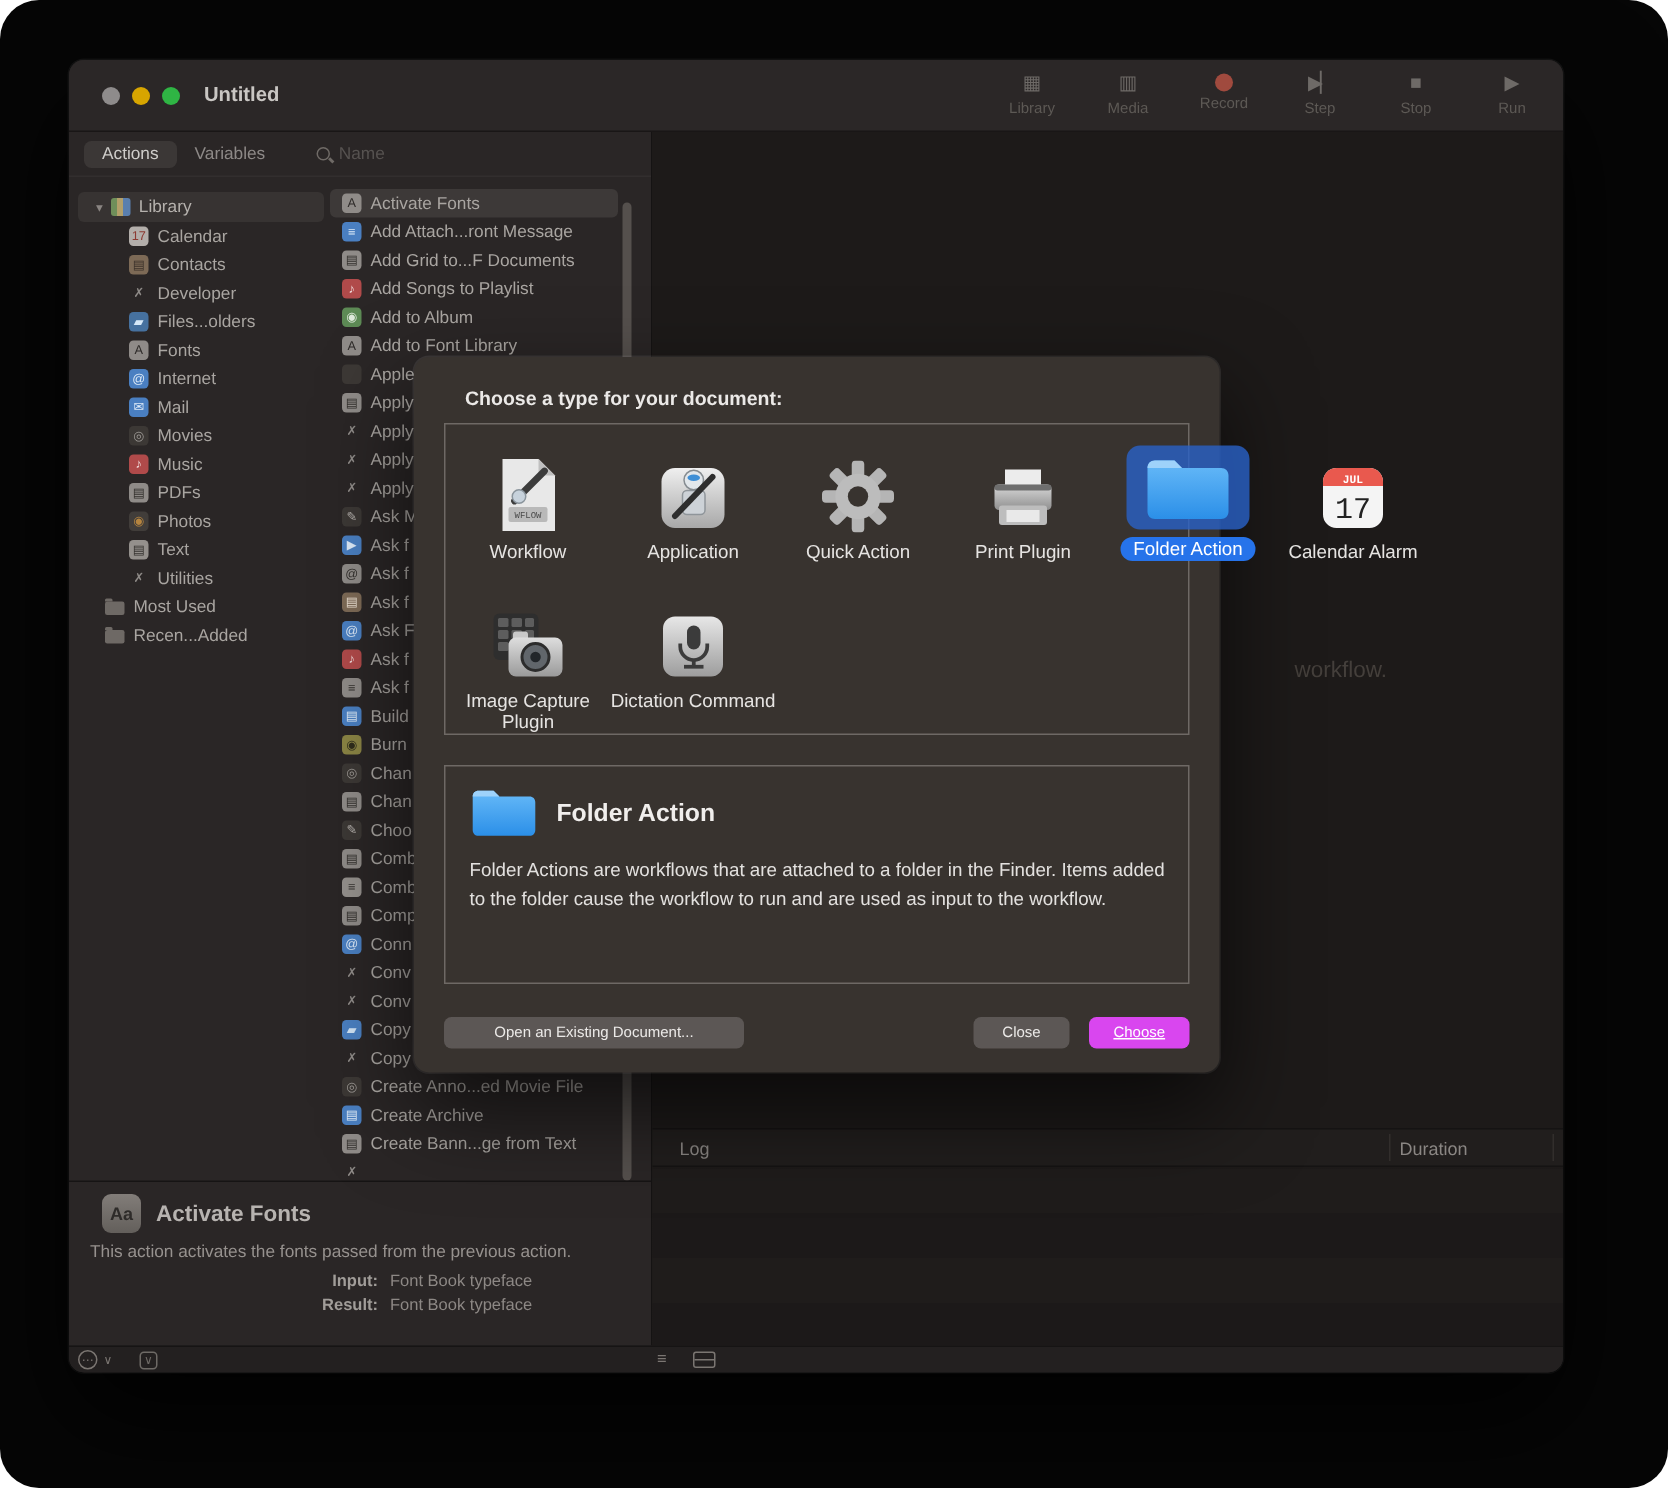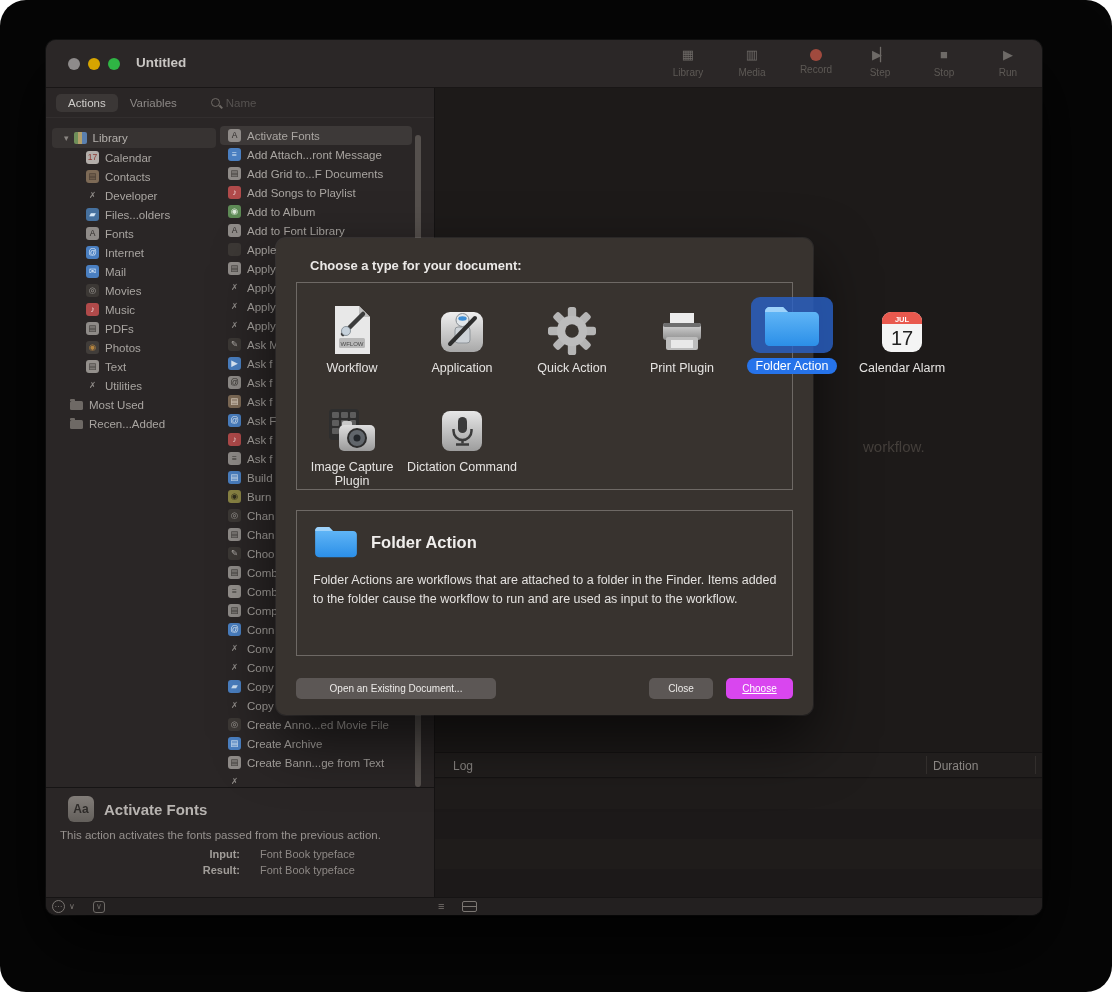--- a/index.html
+++ b/index.html
@@ -66,21 +66,21 @@
   .scroll-thumb { position:absolute; right:13px; top:17px; width:6px; height:652px; border-radius:3px; background:#55504d; z-index:5; }
 
   
   .detail { position:absolute; left:0; right:0; bottom:0; height:110px; border-top:1px solid #161414; padding:8px 14px 0 14px; }
   .detail-head { display:flex; align-items:center; gap:10px; padding-left:8px; }
   .detail-ic { width:26px; height:26px; border-radius:6px; background:linear-gradient(#827d79,#635f5b); color:#2e2b29; font-weight:700; font-size:12px; display:flex; align-items:center; justify-content:center; }
   .detail-title { font-size:15px; font-weight:700; color:#b7b3b0; }
   .detail-desc { font-size:11.5px; color:#96918e; margin-top:7px; }
   .fields { margin-top:5px; }
   .field-row { display:flex; line-height:16px; }
-  .field-label { width:200px; text-align:right; font-size:11px; font-weight:700; color:#a19d99; padding-right:20px; }
+  .field-label { width:200px; text-align:right; font-size:11px; font-weight:700; color:#a19d99; padding-right:8px; }
   .field-value { font-size:11px; color:#8d8885; }
 
   
   .bottombar { position:absolute; left:0; right:0; bottom:0; height:18px; background:#232020; border-top:1px solid #161414; }
   .bb-left { position:absolute; left:6px; top:2px; display:flex; align-items:center; gap:4px; }
   .circ-ell { width:13px; height:13px; border:1.2px solid #7b7672; border-radius:50%; color:#7b7672; font-size:8px; line-height:11px; text-align:center; }
   .tiny-chev { font-size:8px; color:#7b7672; }
   .boxed-chev { width:12px; height:12px; border:1.2px solid #6e6a66; border-radius:3px; color:#6e6a66; font-size:8px; line-height:10px; text-align:center; margin-left:14px; }
   .bb-right { position:absolute; left:392px; top:2px; display:flex; align-items:center; gap:18px; }
   .list-ic { font-size:11px; color:#7b7672; line-height:13px; }
@@ -97,21 +97,21 @@
   .vsep { position:absolute; top:3px; bottom:3px; width:1px; background:#322e2c; }
   .log-body { position:absolute; left:0; right:0; top:27px; bottom:0;
     background:repeating-linear-gradient(180deg,#1f1c1b 0 30px,#1c1919 30px 60px); }
 
   
   .dialog { position:absolute; left:230px; top:198px; width:537px; height:477px; background:#38332f; border-radius:10px; z-index:50;
     box-shadow:0 25px 60px rgba(0,0,0,.65), 0 0 0 1px rgba(255,255,255,.09); }
   .dlg-title { position:absolute; left:34px; top:20px; font-size:13px; font-weight:700; color:#ebe9e7; }
   .type-grid { position:absolute; left:20px; right:20px; top:44px; height:208px; border:1px solid #6e6965; display:grid; grid-template-columns:repeat(6,1fr); grid-template-rows:1fr 1fr; }
   .dt-cell { display:flex; flex-direction:column; align-items:center; padding-top:10px; }
-  .dt-iconwrap { height:62px; display:flex; align-items:flex-end; justify-content:center; }
+  .dt-iconwrap { height:62px; display:flex; align-items:flex-end; justify-content:center;font-family:Liberation Mono, monospace; }
   .dt-iconwrap.sel { background:rgba(41,98,200,.8); border-radius:9px; padding:3px 12px; height:56px; align-items:center; margin-top:4px; }
   .dt-label { margin-top:6px; font-size:12.5px; color:#e6e4e2; text-align:center; width:110px; line-height:1.18; }
   .dt-label .pill { background:#2673ea; color:#fff; border-radius:9px; padding:1px 9px; }
 
   .info-box { position:absolute; left:20px; right:20px; top:272px; height:146px; border:1px solid #6e6965; }
   .info-folder { position:absolute; left:16px; top:13px; }
   .info-title { position:absolute; left:74px; top:22px; font-size:16.5px; font-weight:700; color:#f0eeec; }
   .info-desc { position:absolute; left:16px; right:14px; top:60px; font-size:12.5px; line-height:1.5; color:#e3e1df; }
 
   .btn { position:absolute; top:440px; height:21px; border-radius:5px; background:#5c5755; color:#eceae8; font-size:10px; display:flex; align-items:center; justify-content:center; }

